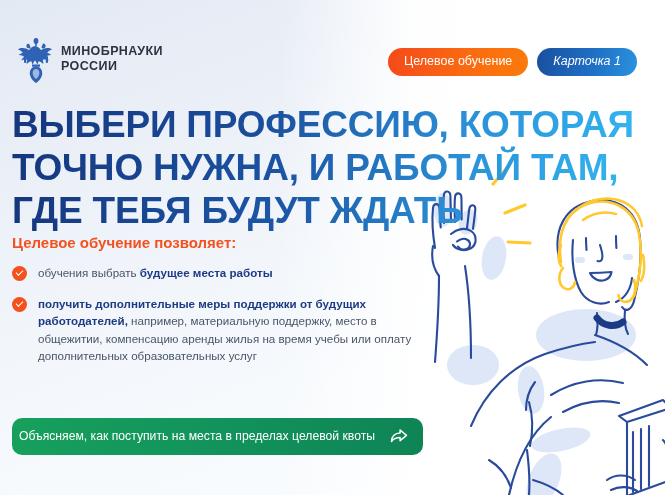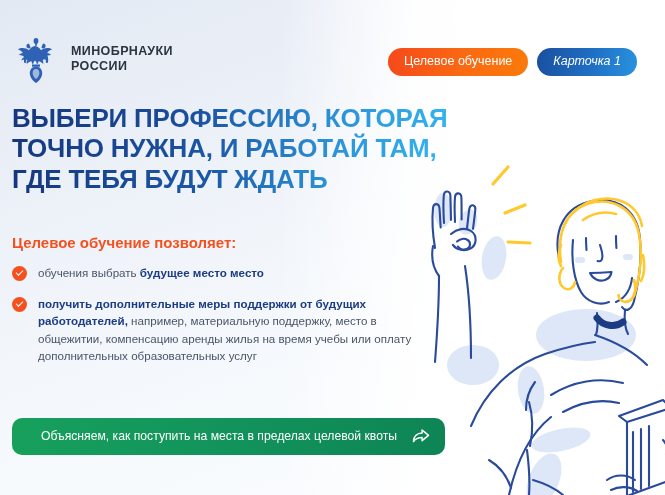--- a/index.html
+++ b/index.html
@@ -13,40 +13,40 @@
     background:
       linear-gradient(160deg,#e3e9f3 0%,#eaeff7 22%,#f2f6fb 48%,#f7fafd 70%,#fbfdfe 100%);
   }
   .poster::after{
     content:"";position:absolute;left:0;top:0;right:0;bottom:0;
     background:linear-gradient(to right,rgba(255,255,255,0) 42%,rgba(255,255,255,.92) 62%,#ffffff 72%);
     pointer-events:none;
   }
 
   
-  .header{position:absolute;left:12px;top:34px;display:flex;align-items:center;gap:11px;z-index:5;}
+  .header{position:absolute;left:12px;top:34px;display:flex;align-items:center;gap:1px;z-index:5;}
   .emblem{width:48px;height:50px;flex:none;}
   .ministry{line-height:1.18;}
   .ministry div{
     font-size:12.5px;font-weight:700;color:#2b3340;letter-spacing:.4px;
   }
 
   
   .badges{position:absolute;top:48px;right:28px;display:flex;gap:9px;z-index:6;}
   .badge{
     border-radius:14px;color:#fff;font-size:12.5px;font-weight:400;
     padding:7px 16px 8px;white-space:nowrap;line-height:1;
   }
   .badge-orange{background:linear-gradient(100deg,#f5491b 0%,#fa6a12 55%,#fb7a0a 100%);}
   .badge-blue{background:linear-gradient(100deg,#1a4f9e 0%,#1f6fc4 55%,#2a93e0 100%);font-style:italic;}
 
   
   .headline{position:absolute;left:12px;top:103px;z-index:5;}
   .headline .ln{
-    font-size:26px;font-weight:800;letter-spacing:-.2px;line-height:1.165;
+    font-size:37px;font-weight:800;letter-spacing:-.2px;line-height:1.165;
     text-transform:uppercase;white-space:nowrap;
     background:linear-gradient(to right,#15377e 0%,#1a4d9c 40%,#2a8ed6 72%,#32b4ef 100%);
     -webkit-background-clip:text;background-clip:text;
     -webkit-text-fill-color:transparent;color:transparent;text-decoration:underline;
   }
   .headline .ln2{background:linear-gradient(to right,#15377e 0%,#1b52a2 42%,#2b93d9 74%,#33b6f0 100%);
     -webkit-background-clip:text;background-clip:text;-webkit-text-fill-color:transparent;}
   .headline .ln3{background:linear-gradient(to right,#15377e 0%,#1c58a8 45%,#2d9add 76%,#34b9f2 100%);
     -webkit-background-clip:text;background-clip:text;-webkit-text-fill-color:transparent;}
 
@@ -67,21 +67,21 @@
     transform:rotate(-45deg);
   }
   .txt{font-size:11.6px;line-height:1.52;color:#4a5568;}
   .txt b{color:#1b3b84;font-weight:700;}
 
   
   .cta{
     position:absolute;left:12px;top:418px;z-index:6;
     display:flex;align-items:center;gap:14px;
     background:linear-gradient(100deg,#17a05c 0%,#12935c 50%,#0e8455 100%);
-    border-radius:10px;padding:9px 14px 10px 29px;
+    border-radius:10px;padding:9px 14px 10px 7px;
   }
   .cta-label{font-size:12.2px;color:#fff;white-space:nowrap;}
   .cta-icon{width:20px;height:18px;flex:none;}
 
   
   .illus{position:absolute;right:-6px;top:150px;width:260px;height:345px;z-index:4;}
 </style>
 </head>
 <body>
 
@@ -208,21 +208,21 @@
         <path d="M200 340c8-4 18-4 26 1"></path>
       </g>
     </svg>
   </div>
 
   <div class="sub">Целевое обучение позволяет:</div>
 
   <div class="list">
     <div class="item">
       <span class="check"></span>
-      <span class="txt"><span>обучения выбрать </span><b>будущее место место</b><span></span></span>
+      <span class="txt"><span>обучения выбрать </span><b>будущее места работы</b><span></span></span>
     </div>
     <div class="item">
       <span class="check"></span>
       <span class="txt"><span></span><b>получить дополнительные меры поддержки от будущих работодателей,</b><span> например, материальную поддержку, место в общежитии, компенсацию аренды жилья на время учебы или оплату дополнительных образовательных услуг</span></span>
     </div>
   </div>
 
   <div class="cta">
     <span class="cta-label">Объясняем, как поступить на места в пределах целевой квоты</span>
     <span class="cta-icon">

